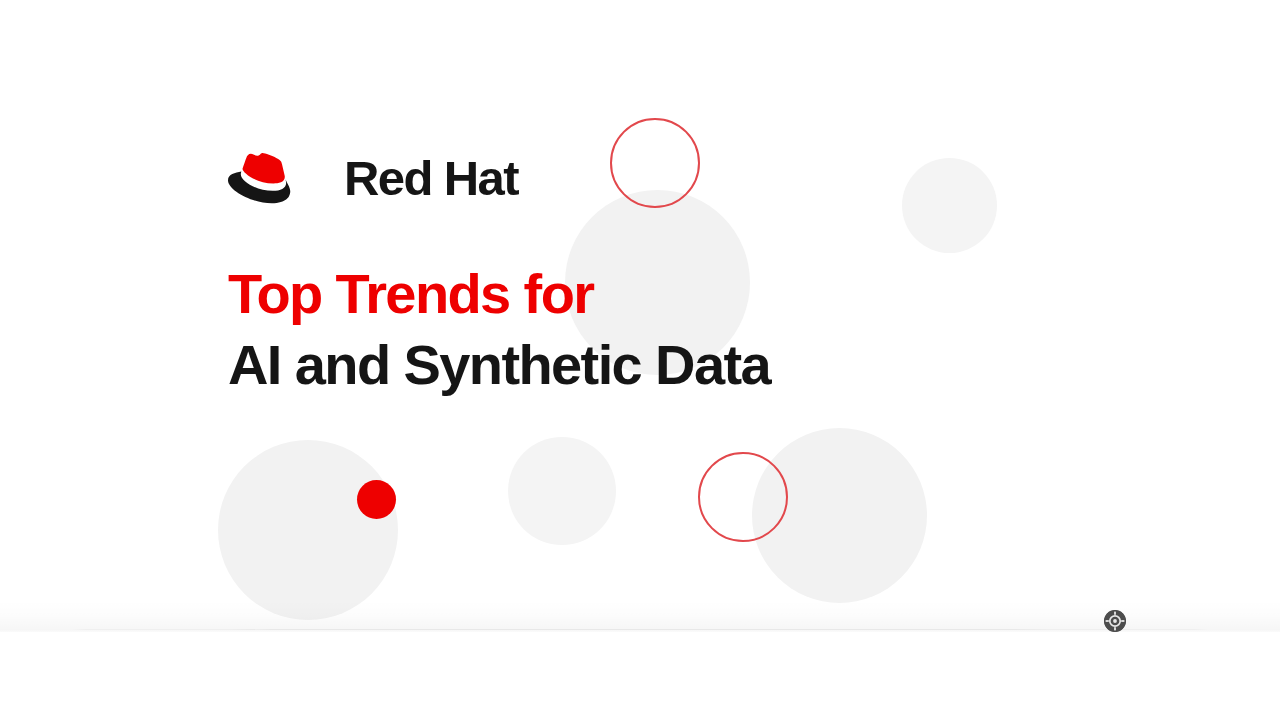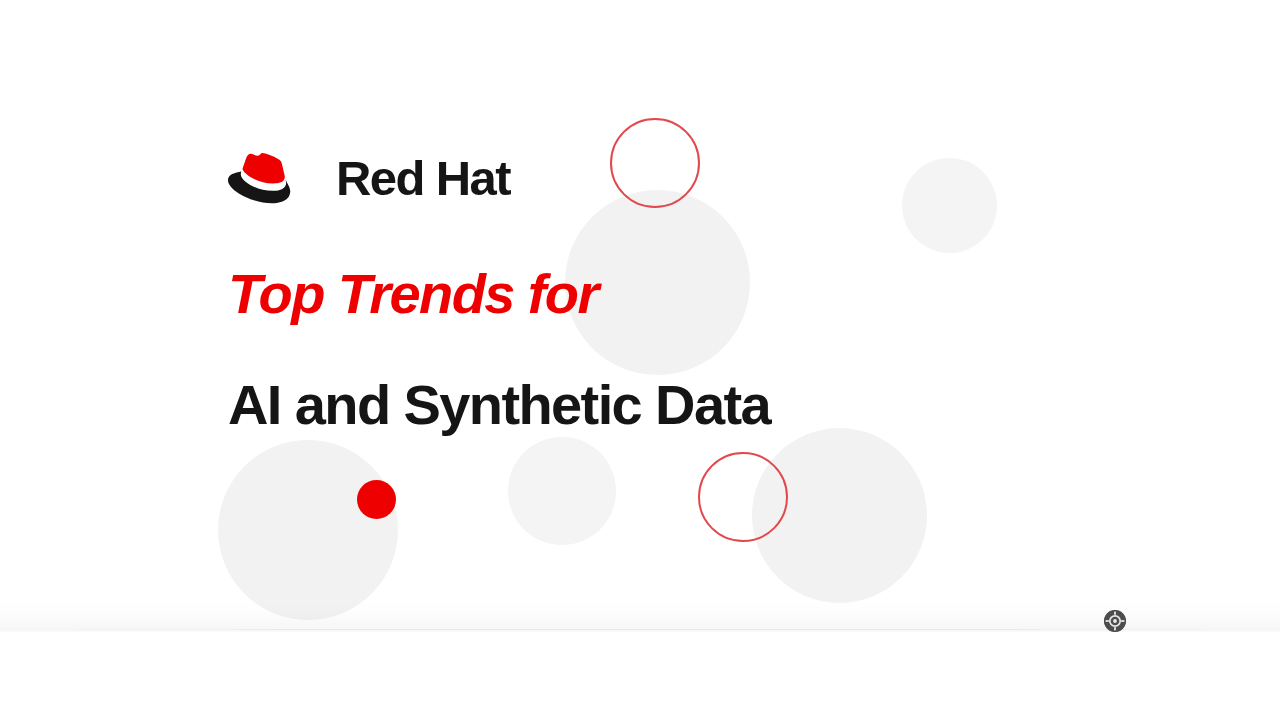--- a/index.html
+++ b/index.html
@@ -80,21 +80,21 @@
     left: 228px;
     top: 140px;
     width: 900px;
   }
 
   
   .logo-lockup {
     display: flex;
     align-items: center;
     height: 76px;
-    gap: 22px;
+    gap: 30px;
     text-align: right;
   }
   .logo-hat {
     width: 86px;
     height: 62px;
     flex: 0 0 auto;
     display: block;
   }
   .logo-wordmark {
     font-family: "Liberation Sans", sans-serif;
@@ -112,22 +112,22 @@
   }
   .headline-line {
     font-family: "Liberation Sans", sans-serif;
     font-weight: 700;
     font-size: 56px;
     line-height: 71px;
     letter-spacing: -1.6px;
     white-space: nowrap;
     margin: 0;
   }
-  .headline-line.accent { color: #ee0000; font-style: italic; }
-  .headline-line.dark   { color: #151515; margin-top: 40px; }
+  .headline-line.accent { color: #ee0000; }
+  .headline-line.dark   { color: #151515; }
 
   
   .corner-badge {
     position: absolute;
     left: 1104px;
     top: 610px;
     width: 22px;
     height: 22px;
     border-radius: 50%;
     background: #4d4d4d;

